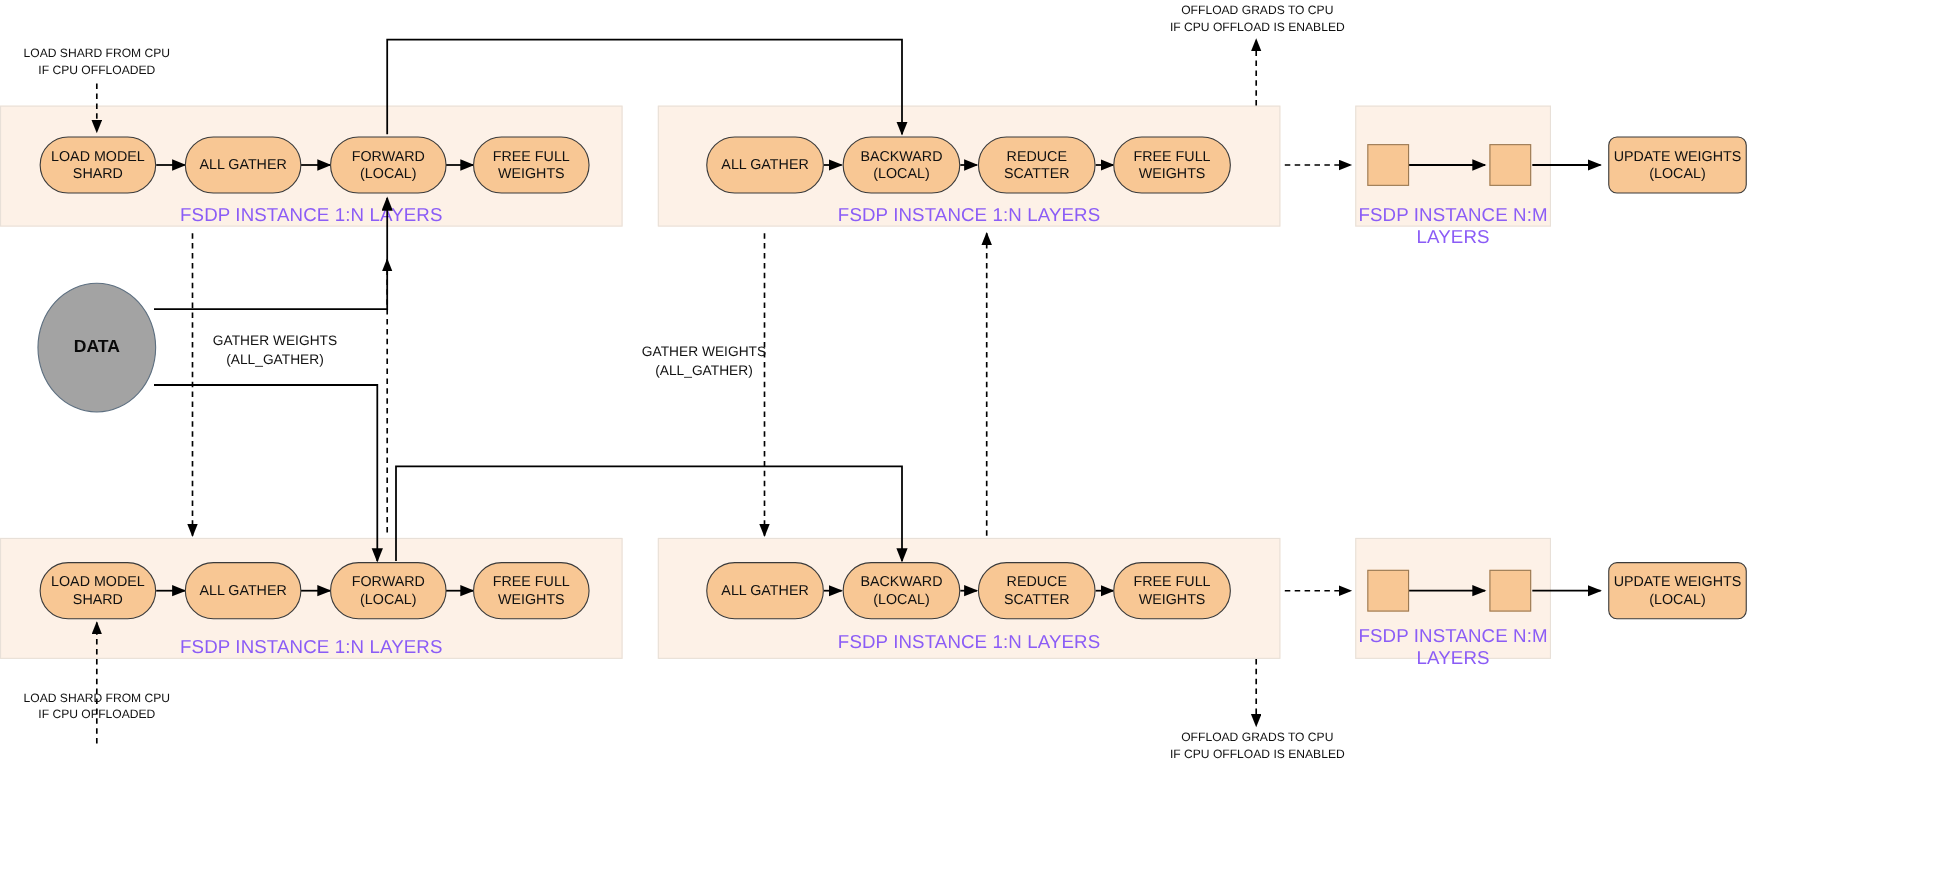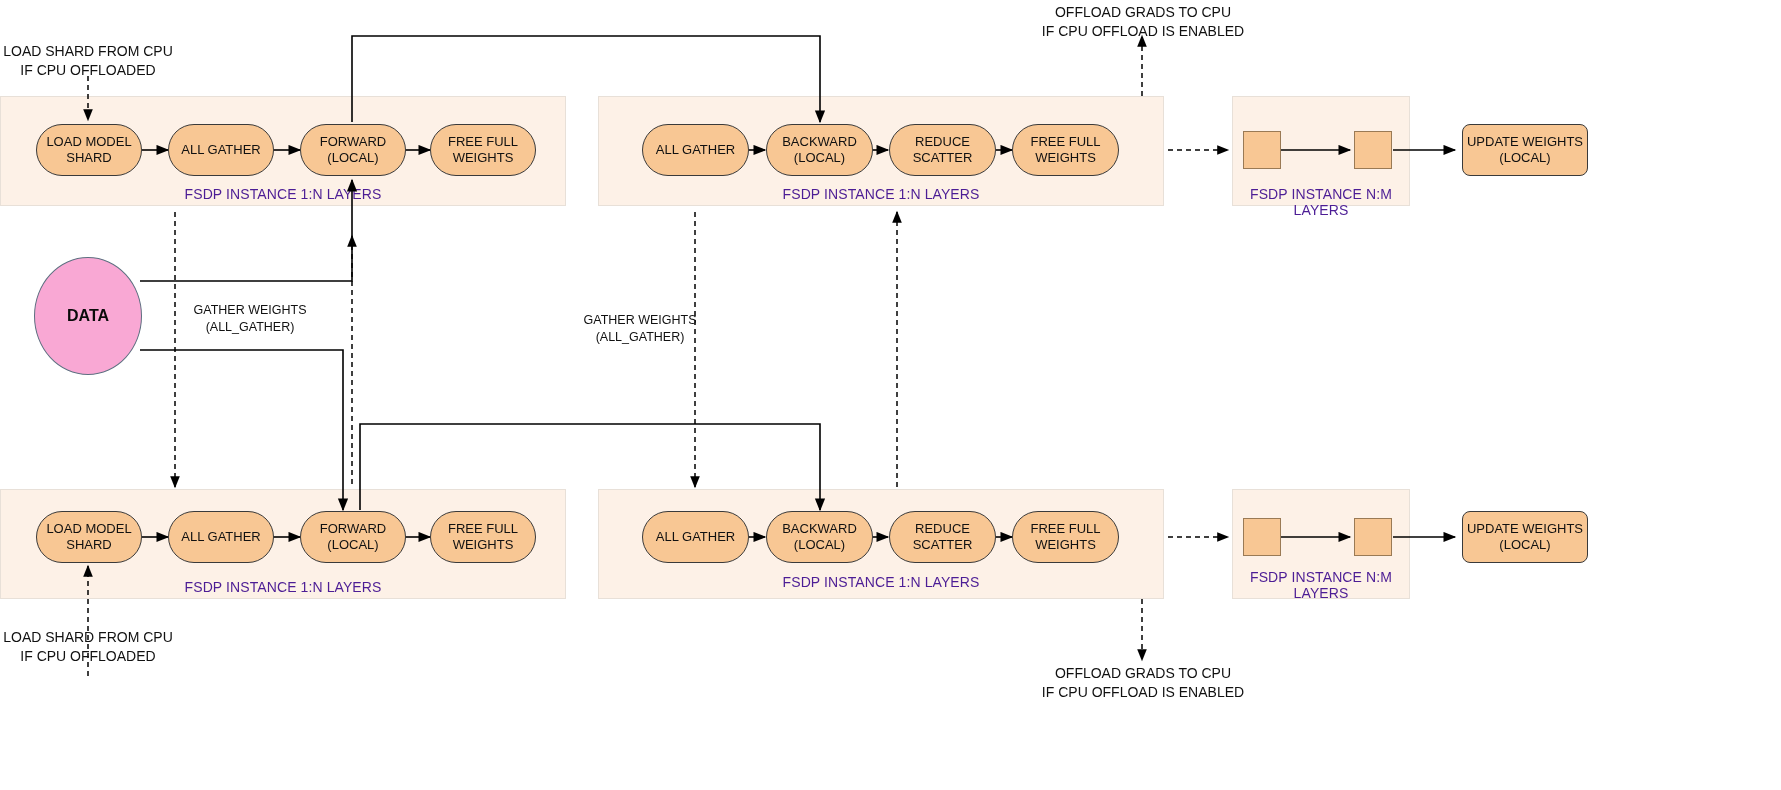--- a/index.html
+++ b/index.html
@@ -30,23 +30,23 @@
     position: absolute;
     background: #FDF1E7;
     border: 1px solid #E8E0D8;
     box-sizing: border-box;
   }
   .band-caption {
     position: absolute;
     left: 0;
     right: 0;
     text-align: center;
-    font-size: 14px;
+    font-size: 17px;
     letter-spacing: 0.1px;
-    color: #4c1d95;
+    color: #8b5cf6;
     font-family: "Liberation Sans", sans-serif;
   }
   .node {
     position: absolute;
     background: #F8C794;
     border: 1.4px solid #3a3a3a;
     border-radius: 26px;
     box-sizing: border-box;
     display: flex;
     align-items: center;
@@ -60,35 +60,35 @@
   .node.rect-soft {
     border-radius: 8px;
   }
   .node.plain-square {
     border-radius: 0;
     border: 1.2px solid #9a7a55;
     background: #F8C794;
   }
   .data-ellipse {
     position: absolute;
-    background: #f9a8d4;
+    background: #a3a3a3;
     border: 1.4px solid #5d6f80;
     border-radius: 50%;
     box-sizing: border-box;
     display: flex;
     align-items: center;
     justify-content: center;
     font-size: 16px;
     font-weight: bold;
     color: #0a0a0a;
   }
   .note {
     position: absolute;
     text-align: center;
-    font-size: 14px;
+    font-size: 11px;
     line-height: 1.35;
     color: #111111;
     white-space: pre-line;
   }
   .edge-label {
     position: absolute;
     text-align: center;
     font-size: 12.5px;
     line-height: 1.35;
     color: #111111;

